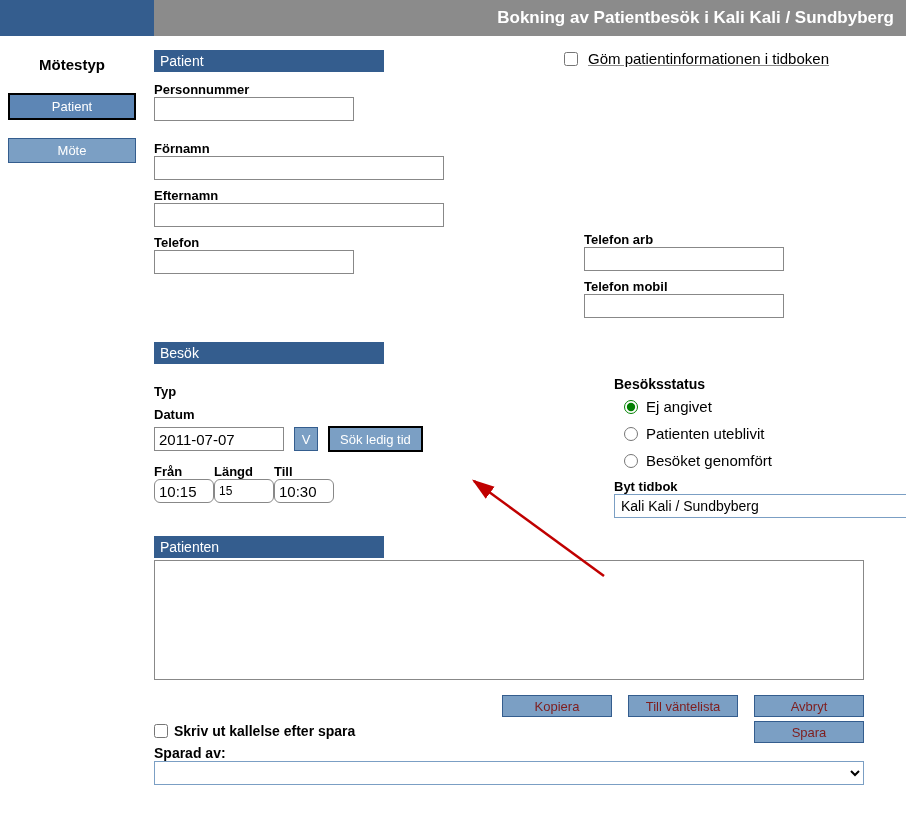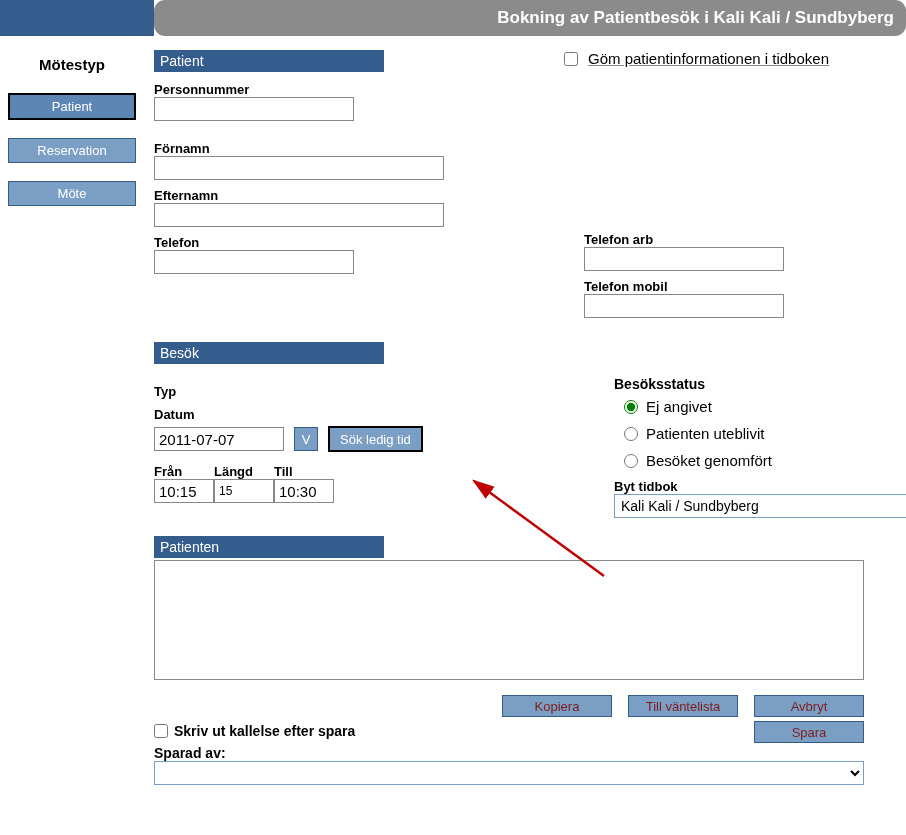--- a/index.html
+++ b/index.html
@@ -1,33 +1,33 @@
 <!DOCTYPE html>
 <html><head>
 <meta charset="utf-8">
 <style>
 * { box-sizing: border-box; margin: 0; padding: 0; }
 body { font-family: Arial, sans-serif; font-size: 13px; color: #000; background: #fff; width: 906px; }
 .header-bar { display: flex; height: 36px; }
 .header-left { width: 154px; background: #345d8e; }
-.header-right { flex: 1; background: #8b8b8b; color: #fff; font-weight: bold; font-size: 17px; display: flex; align-items: center; justify-content: flex-end; padding-right: 12px; border-radius: 11px; }
+.header-right { flex: 1; background: #8b8b8b; color: #fff; font-weight: bold; font-size: 17px; display: flex; align-items: center; justify-content: flex-end; padding-right: 12px; }
 .main { display: flex; }
 .sidebar { width: 154px; padding: 20px 8px; }
 .sidebar-title { font-weight: bold; font-size: 15px; text-align: center; margin-bottom: 20px; }
 .sidebar-btn { display: block; width: 128px; margin: 0 auto 18px; padding: 4px 0; text-align: center; background: #7b9fc4; color: #fff; border: 1px solid #345d8e; cursor: pointer; font-size: 13px; }
 .sidebar-btn.active { background: #5d86b5; border: 2px solid #000; }
 .content { flex: 1; padding: 14px 20px 10px 10px; position: relative; }
 .section-head { background: #345d8e; color: #fff; padding: 3px 6px; font-size: 14px; display: inline-block; width: 230px; margin-bottom: 2px; }
 .row { display: flex; gap: 60px; }
 .col { flex: 1; }
 .field-label { font-weight: bold; font-size: 13px; margin-top: 8px; }
 .text-input { border: 1px solid #888; height: 24px; padding: 2px 4px; font-size: 14px; }
 .w200 { width: 200px; }
 .w290 { width: 290px; }
-.w60 { width: 60px; }
+.w60 { width: 60px; border-radius: 6px; }
 .select { border: 1px solid #7b9fc4; background: #fff; height: 24px; font-size: 14px; padding: 1px 2px; }
 .select.big { width: 290px; }
 .select.full { width: 340px; }
 .hide-checkbox-row { position: absolute; left: 420px; top: 14px; display: flex; align-items: center; gap: 10px; font-size: 15px; }
 .hide-checkbox-row input { width: 14px; height: 14px; }
 .hide-checkbox-row label { text-decoration: underline; text-decoration-color: #888; }
 .visit-row { display: flex; gap: 10px; align-items: center; margin-top: 4px; }
 .small-btn { background: #7b9fc4; color: #fff; border: 1px solid #345d8e; height: 24px; padding: 0 6px; cursor: pointer; font-size: 13px; }
 .search-btn { background: #7b9fc4; color: #fff; border: 2px solid #000; height: 26px; padding: 0 10px; cursor: pointer; font-size: 13px; }
 .status-col { margin-left: 20px; }
@@ -54,21 +54,20 @@
 
 <div class="header-bar">
   <div class="header-left"></div>
   <div class="header-right">Bokning av Patientbesök  i Kali Kali / Sundbyberg</div>
 </div>
 
 <div class="main">
   <div class="sidebar">
     <div class="sidebar-title">Mötestyp</div>
     <div class="sidebar-btn active">Patient</div>
-    <div class="sidebar-btn">Reservation</div>
     <div class="sidebar-btn">Möte</div>
   </div>
 
   <div class="content">
     <div class="hide-checkbox-row">
       <input type="checkbox" style="">
       <label>Göm patientinformationen i tidboken</label>
     </div>
 
     <div class="section-head">Patient</div>

